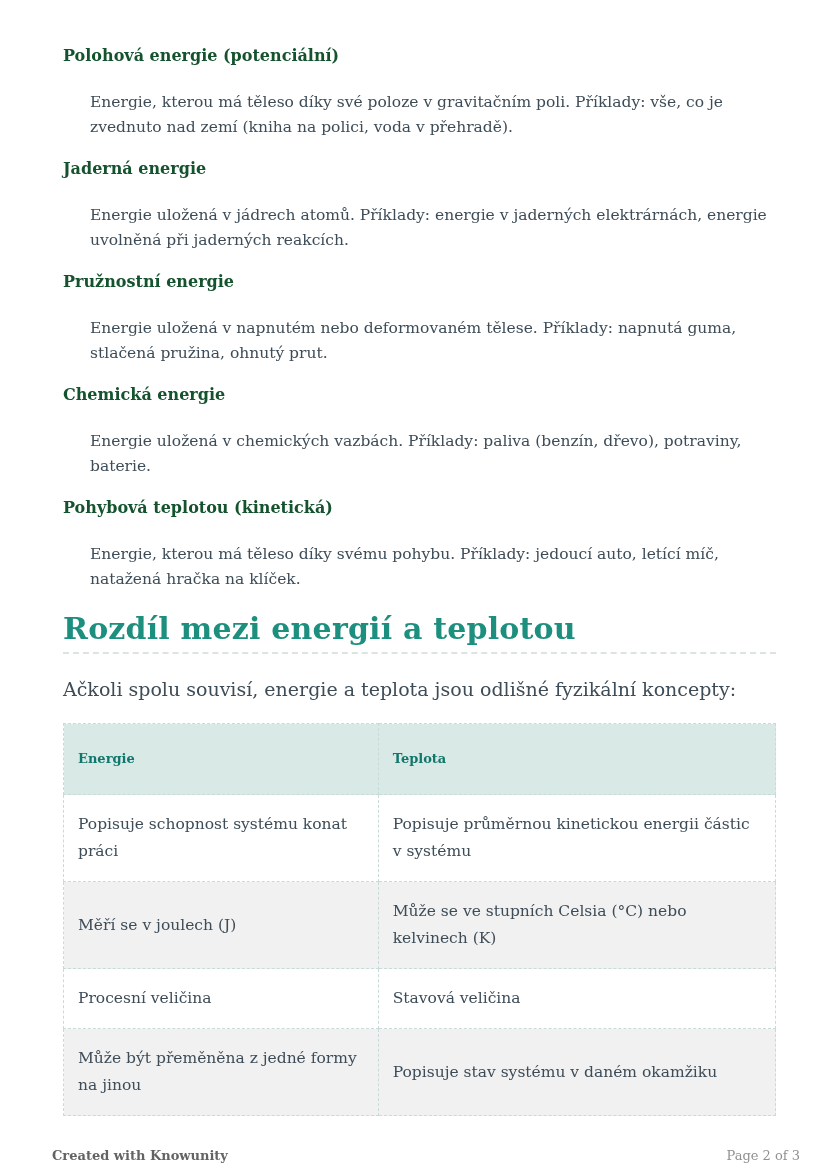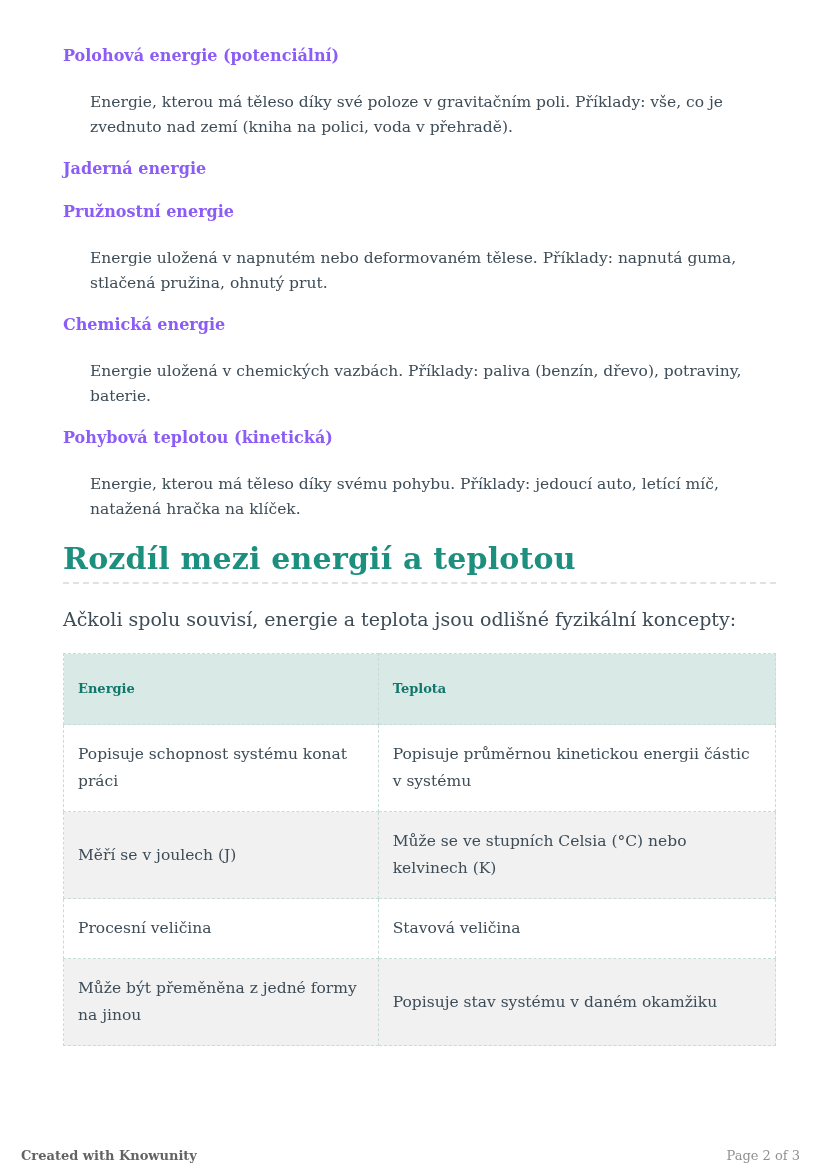--- a/index.html
+++ b/index.html
@@ -12,21 +12,21 @@
     overflow: hidden;
     margin: 0 auto;
   }
   .content {
     padding: 47px 52px 0 63px;
   }
   .sub-heading {
     font-size: 16px;
     line-height: 18px;
     font-weight: bold;
-    color: #8b5cf6;
+    color: #14532d;
     margin: 0 0 25px 0;
   }
   .body-par {
     font-size: 15.5px;
     line-height: 25px;
     color: #3d4c57;
     margin: 0 0 20px 27px;
   }
   .main-heading {
     font-size: 30px;
@@ -75,21 +75,21 @@
   table.compare col.c1 { width: 44.2%; }
   table.compare col.c2 { width: 55.8%; }
   table.compare tr.alt td { background: #f1f1f1; }
   .footer {
     position: absolute;
     left: 0; right: 0;
     bottom: 8px;
     display: flex;
     justify-content: space-between;
     align-items: flex-end;
-    padding: 0 28px 0 21px;
+    padding: 0 28px 0 52px;
   }
   .footer-left {
     font-size: 13px;
     font-weight: bold;
     color: #636363;
   }
   .footer-right {
     font-size: 13px;
     color: #909090;
   }
@@ -100,20 +100,21 @@
 <div class="page">
   <div class="content">
 
     <section>
       <h3 class="sub-heading">Polohová energie (potenciální)</h3>
       <p class="body-par">Energie, kterou má těleso díky své poloze v gravitačním poli. Příklady: vše, co je zvednuto nad zemí (kniha na polici, voda v přehradě).</p>
     </section>
 
     <section>
       <h3 class="sub-heading">Jaderná energie</h3>
+      <p class="body-par">Energie uložená v jádrech atomů. Příklady: energie v jaderných elektrárnách, energie uvolněná při jaderných reakcích.</p>
     </section>
 
     <section>
       <h3 class="sub-heading">Pružnostní energie</h3>
       <p class="body-par">Energie uložená v napnutém nebo deformovaném tělese. Příklady: napnutá guma, stlačená pružina, ohnutý prut.</p>
     </section>
 
     <section>
       <h3 class="sub-heading">Chemická energie</h3>
       <p class="body-par">Energie uložená v chemických vazbách. Příklady: paliva (benzín, dřevo), potraviny, baterie.</p>

